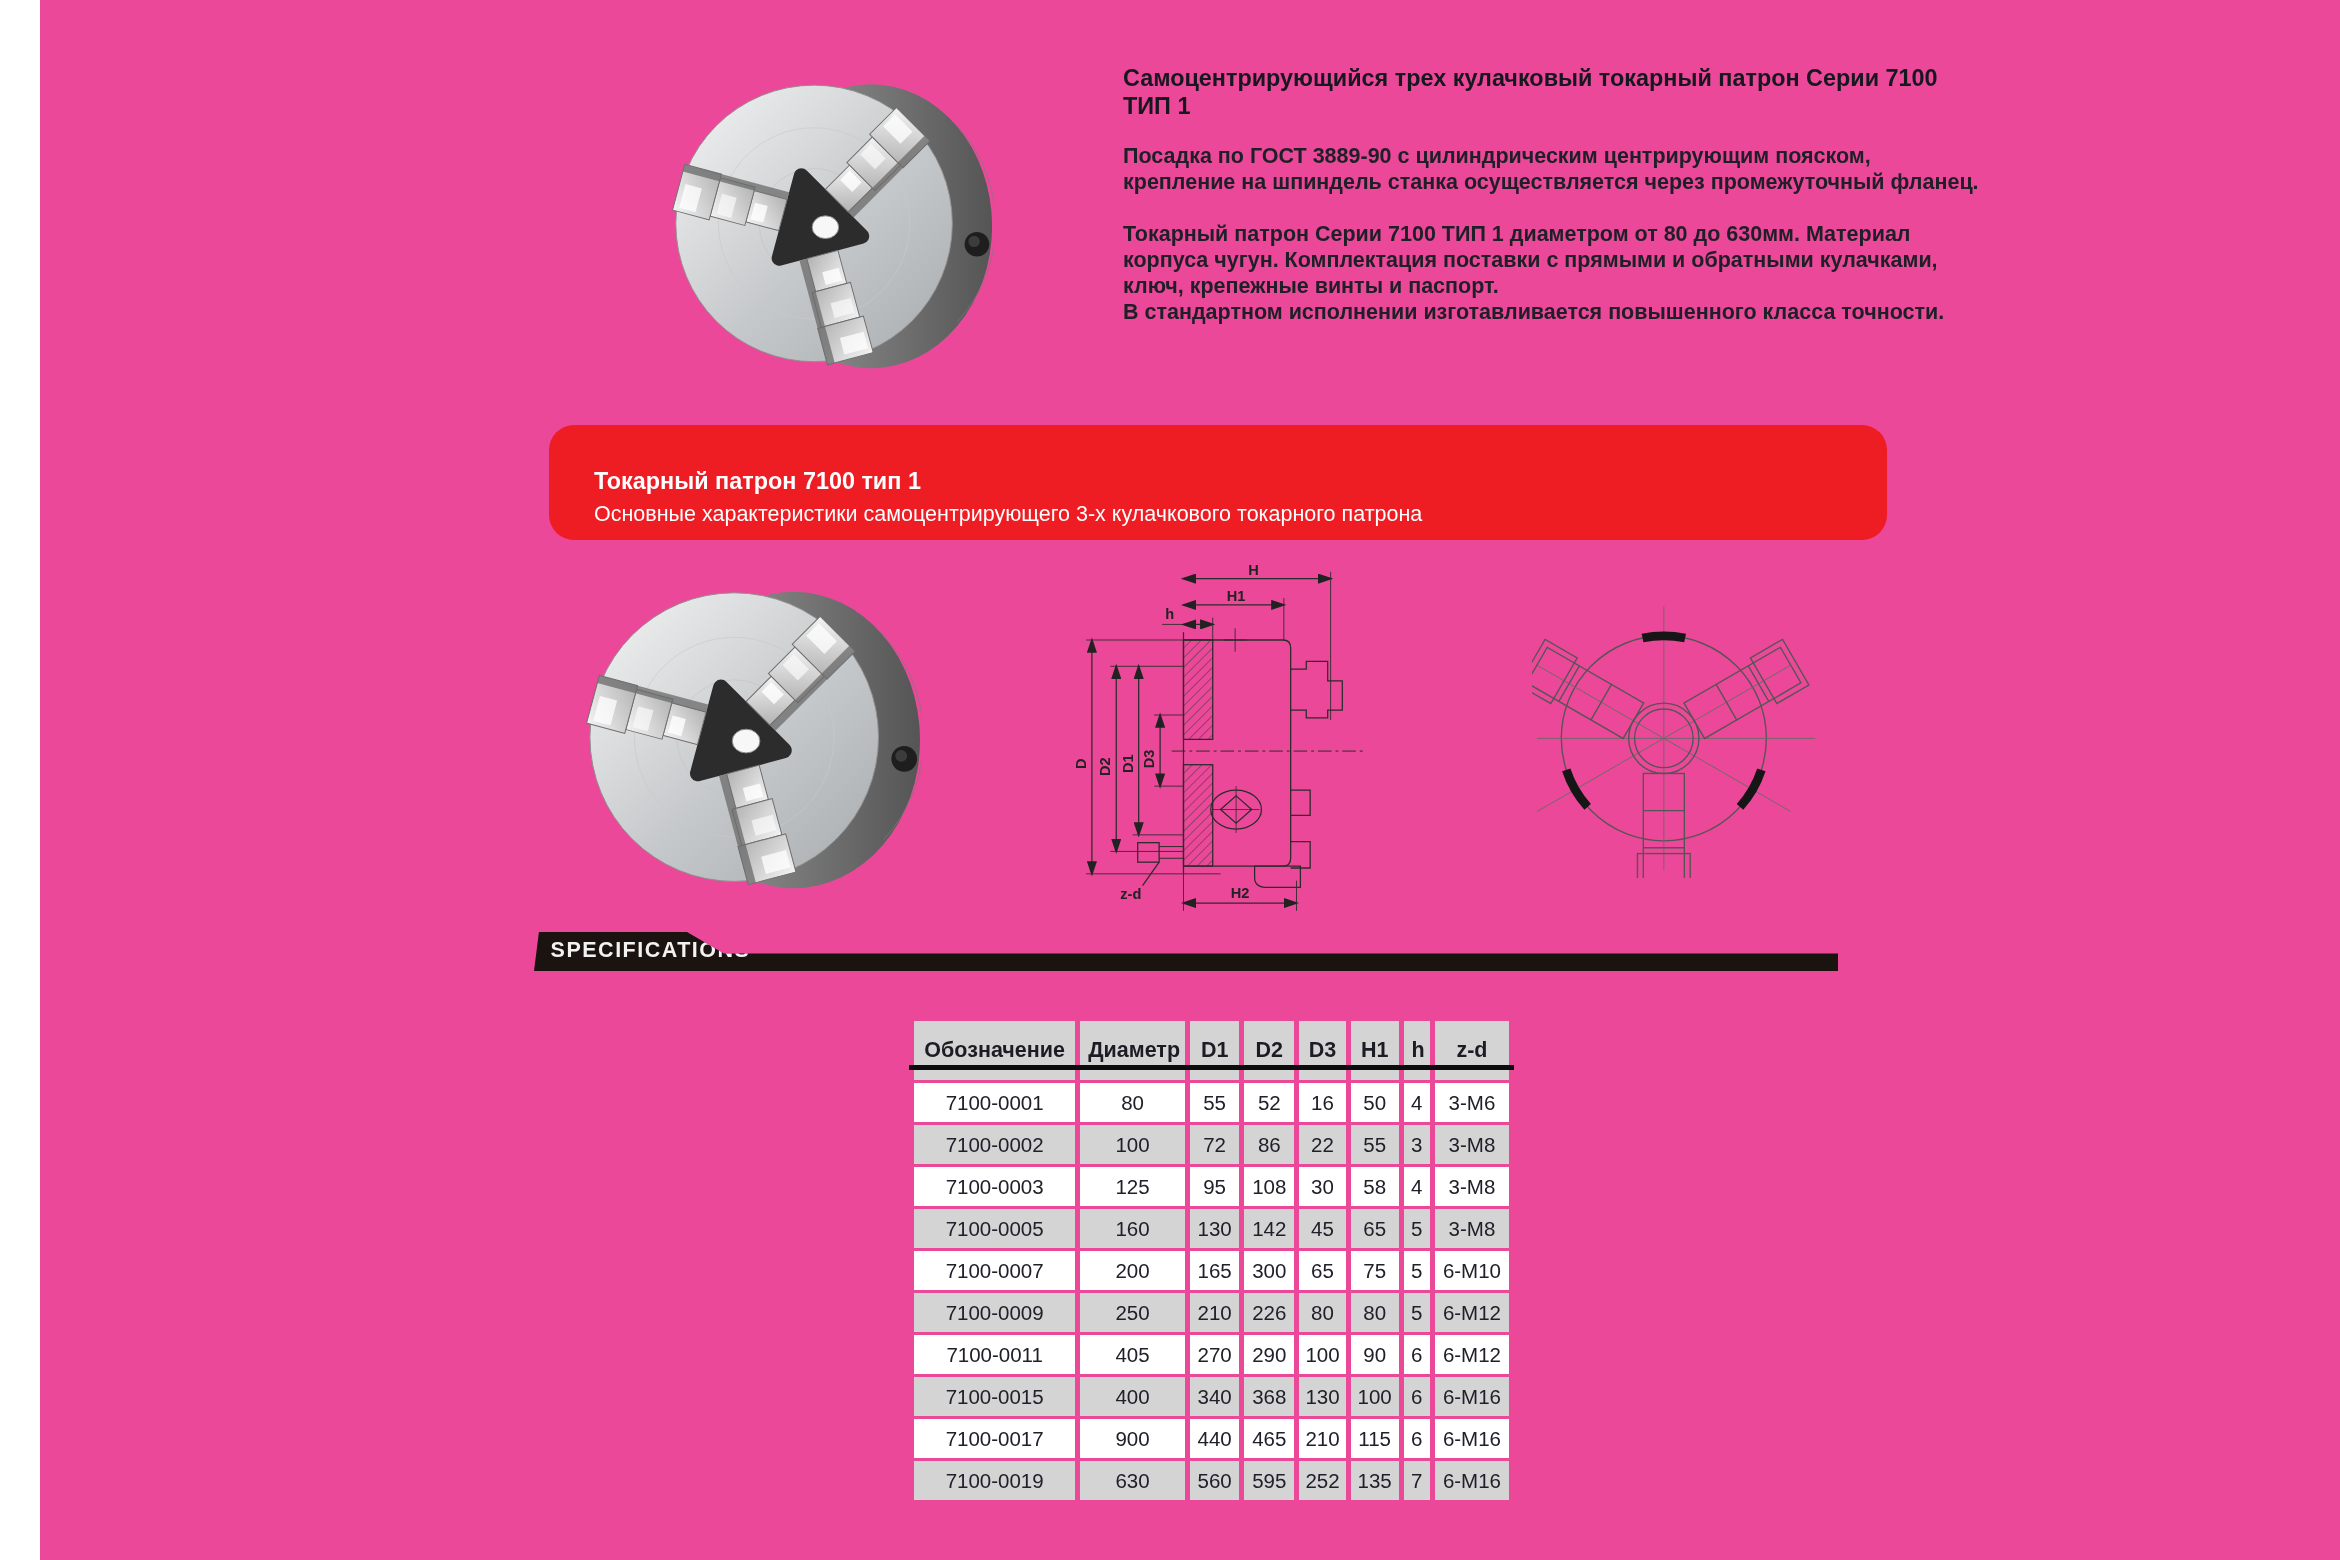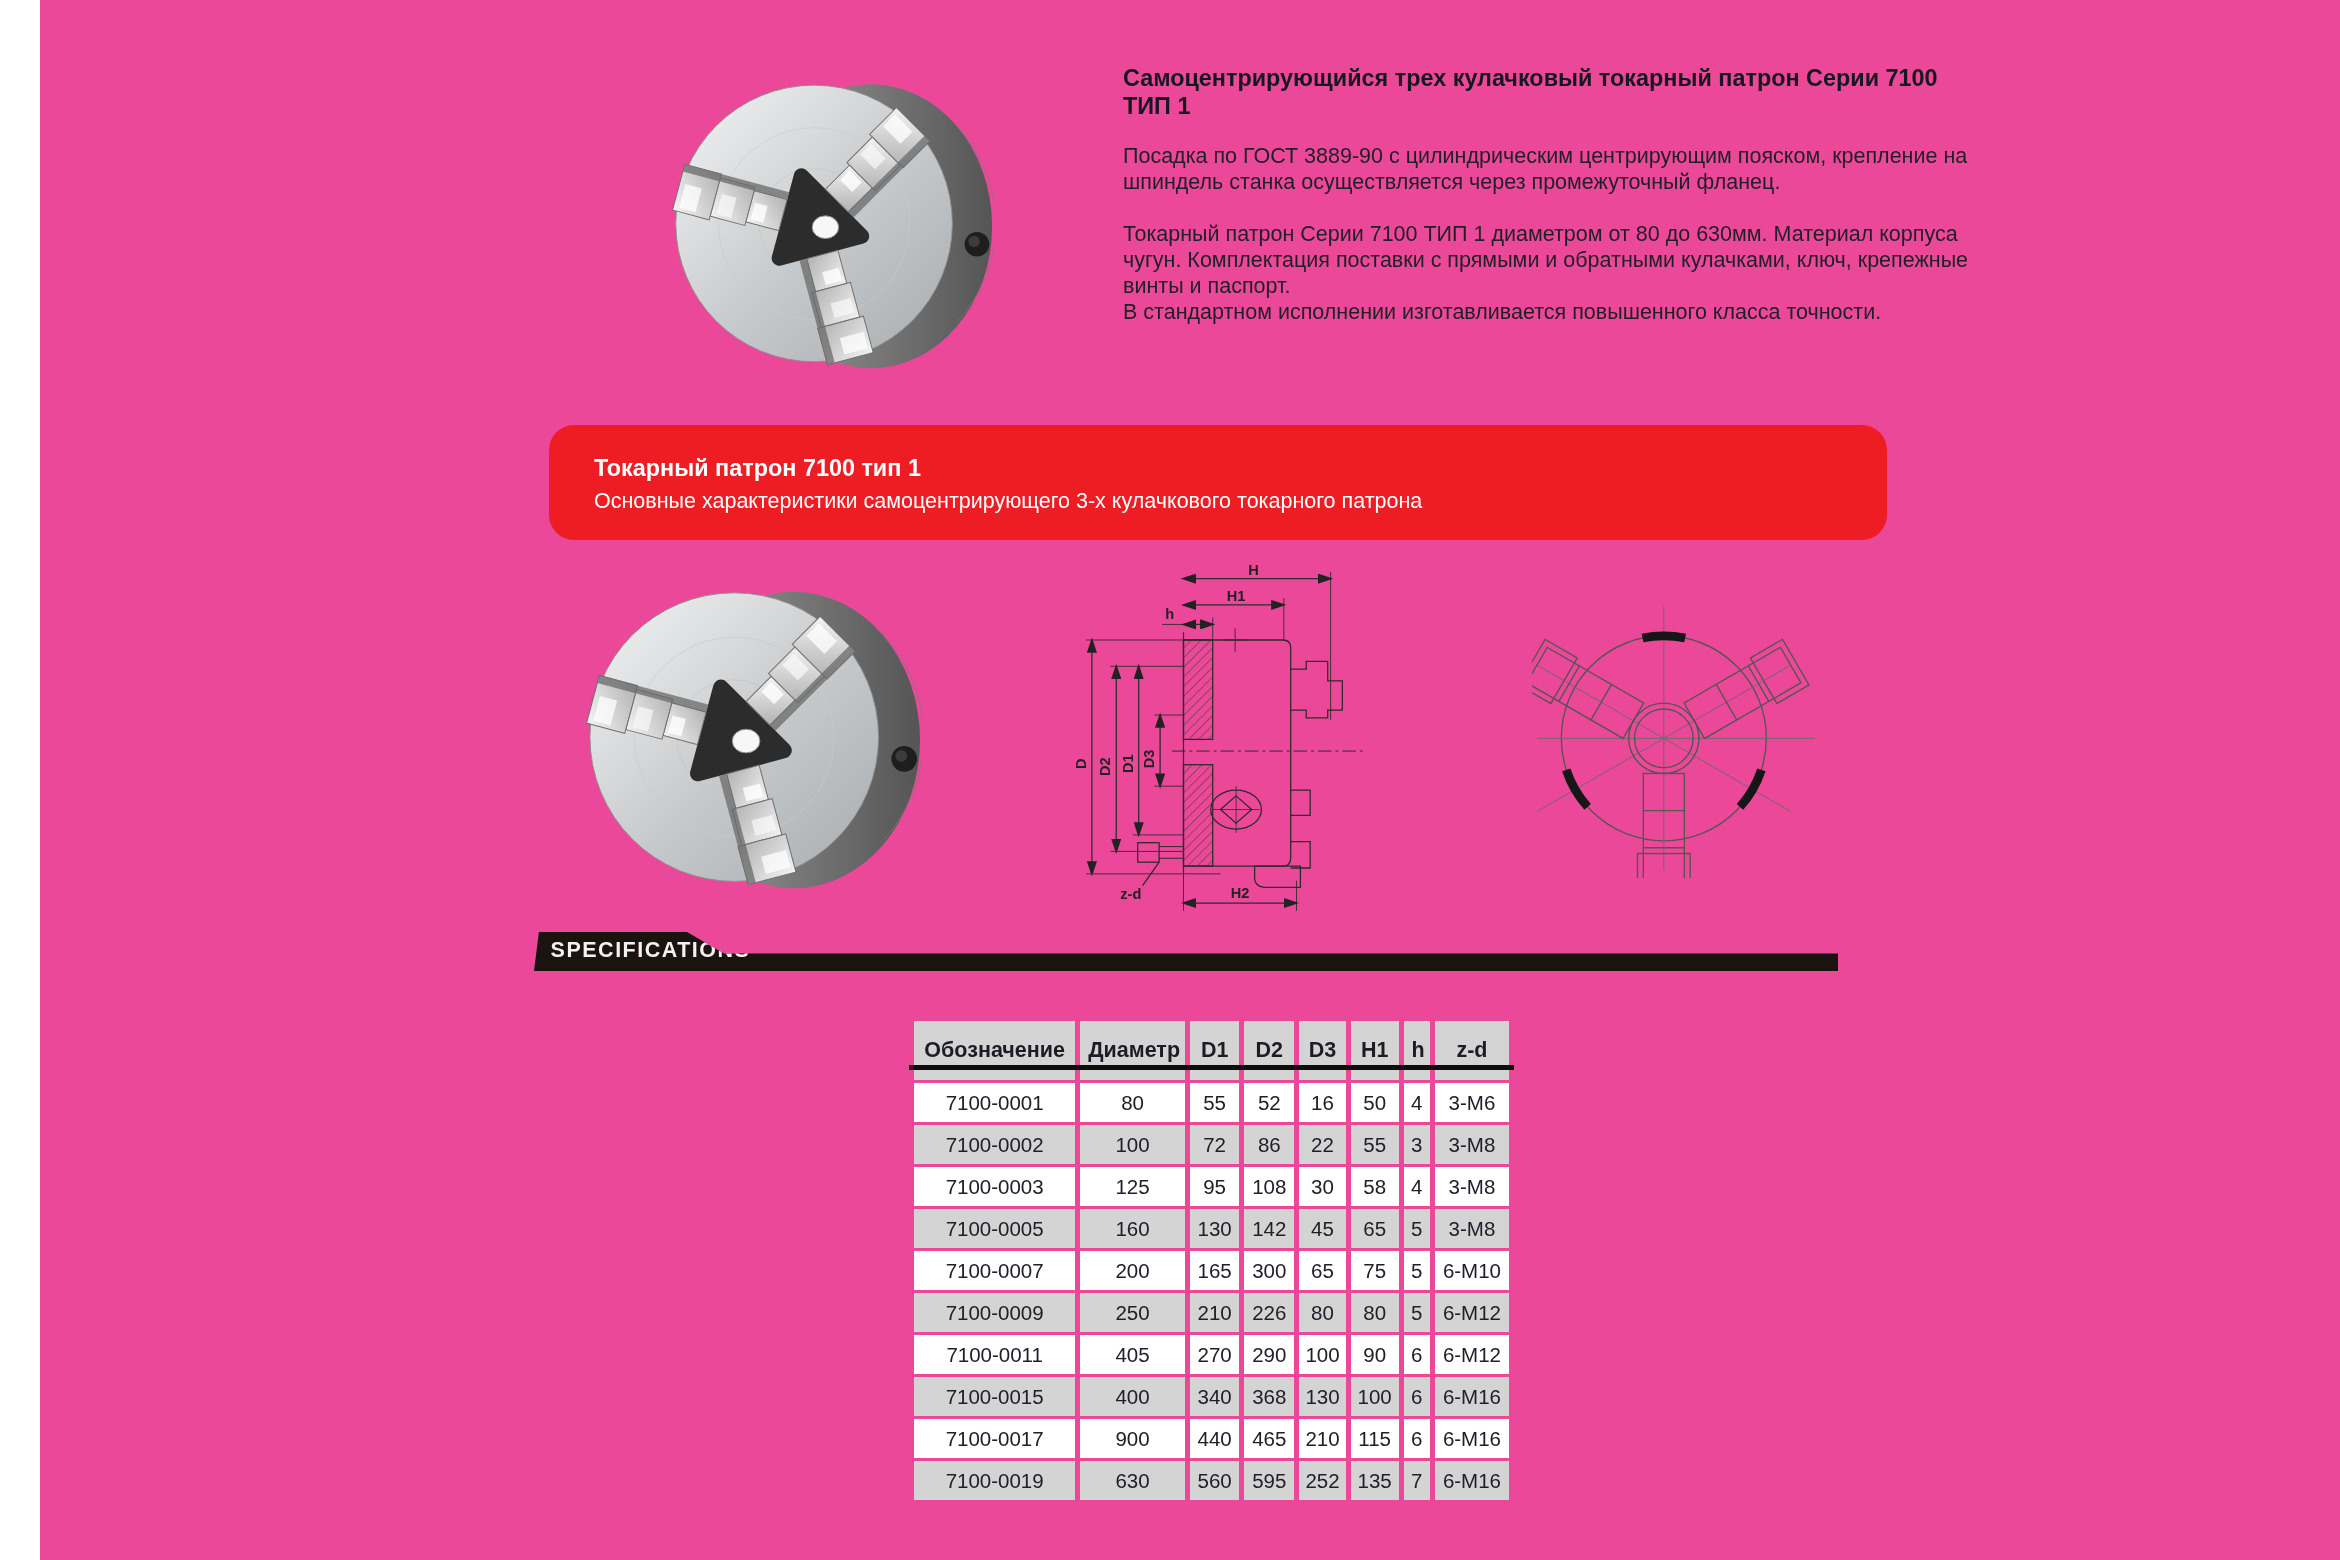--- a/index.html
+++ b/index.html
@@ -3,26 +3,26 @@
 <meta charset="utf-8">
 <style>
   html,body{margin:0;padding:0;background:#fff;}
   .page{position:relative;width:2341px;height:1560px;background:#ec4899;overflow:hidden;
         font-family:"Liberation Sans","DejaVu Sans",sans-serif;color:#1c1c24;margin-left:40px;}
   .abs{position:absolute;}
 
   
   .intro{left:1083px;top:64px;width:858px;}
   .intro h1{font-size:23.4px;line-height:28px;font-weight:bold;margin:0 0 23.4px 0;color:#17171f;}
-  .intro p{font-size:21.5px;line-height:26px;margin:0;color:#1f1f27;}
+  .intro p{font-size:21.5px;line-height:26px;margin:0;color:#1f1f27;font-weight:bold;}
   .intro p.sp{margin-bottom:26px;}
 
   
   .red-banner{left:509px;top:425px;width:1338px;height:115px;border-radius:25px;
-              background:#ee1c23;color:#fff;box-sizing:border-box;padding:29px 0 0 45px;}
+              background:#ee1c23;color:#fff;box-sizing:border-box;padding:42px 0 0 45px;}
   .red-banner .bt{font-size:23.4px;font-weight:bold;line-height:29px;}
   .red-banner .bs{font-size:21.5px;line-height:29px;margin-top:3.9px;}
 
   
   .spec-bar{left:493px;top:931px;width:1307px;height:41px;background:#1b130f;
             clip-path:polygon(5.9px 1px,154px 1px,191px 22.4px,1305px 22.4px,1305px 40px,1px 40px);}
   .spec-bar span{position:absolute;left:17.6px;top:0;height:39px;line-height:39px;
                  color:#f2f2f2;font-size:21.5px;font-weight:bold;letter-spacing:1.5px;}
 
   

